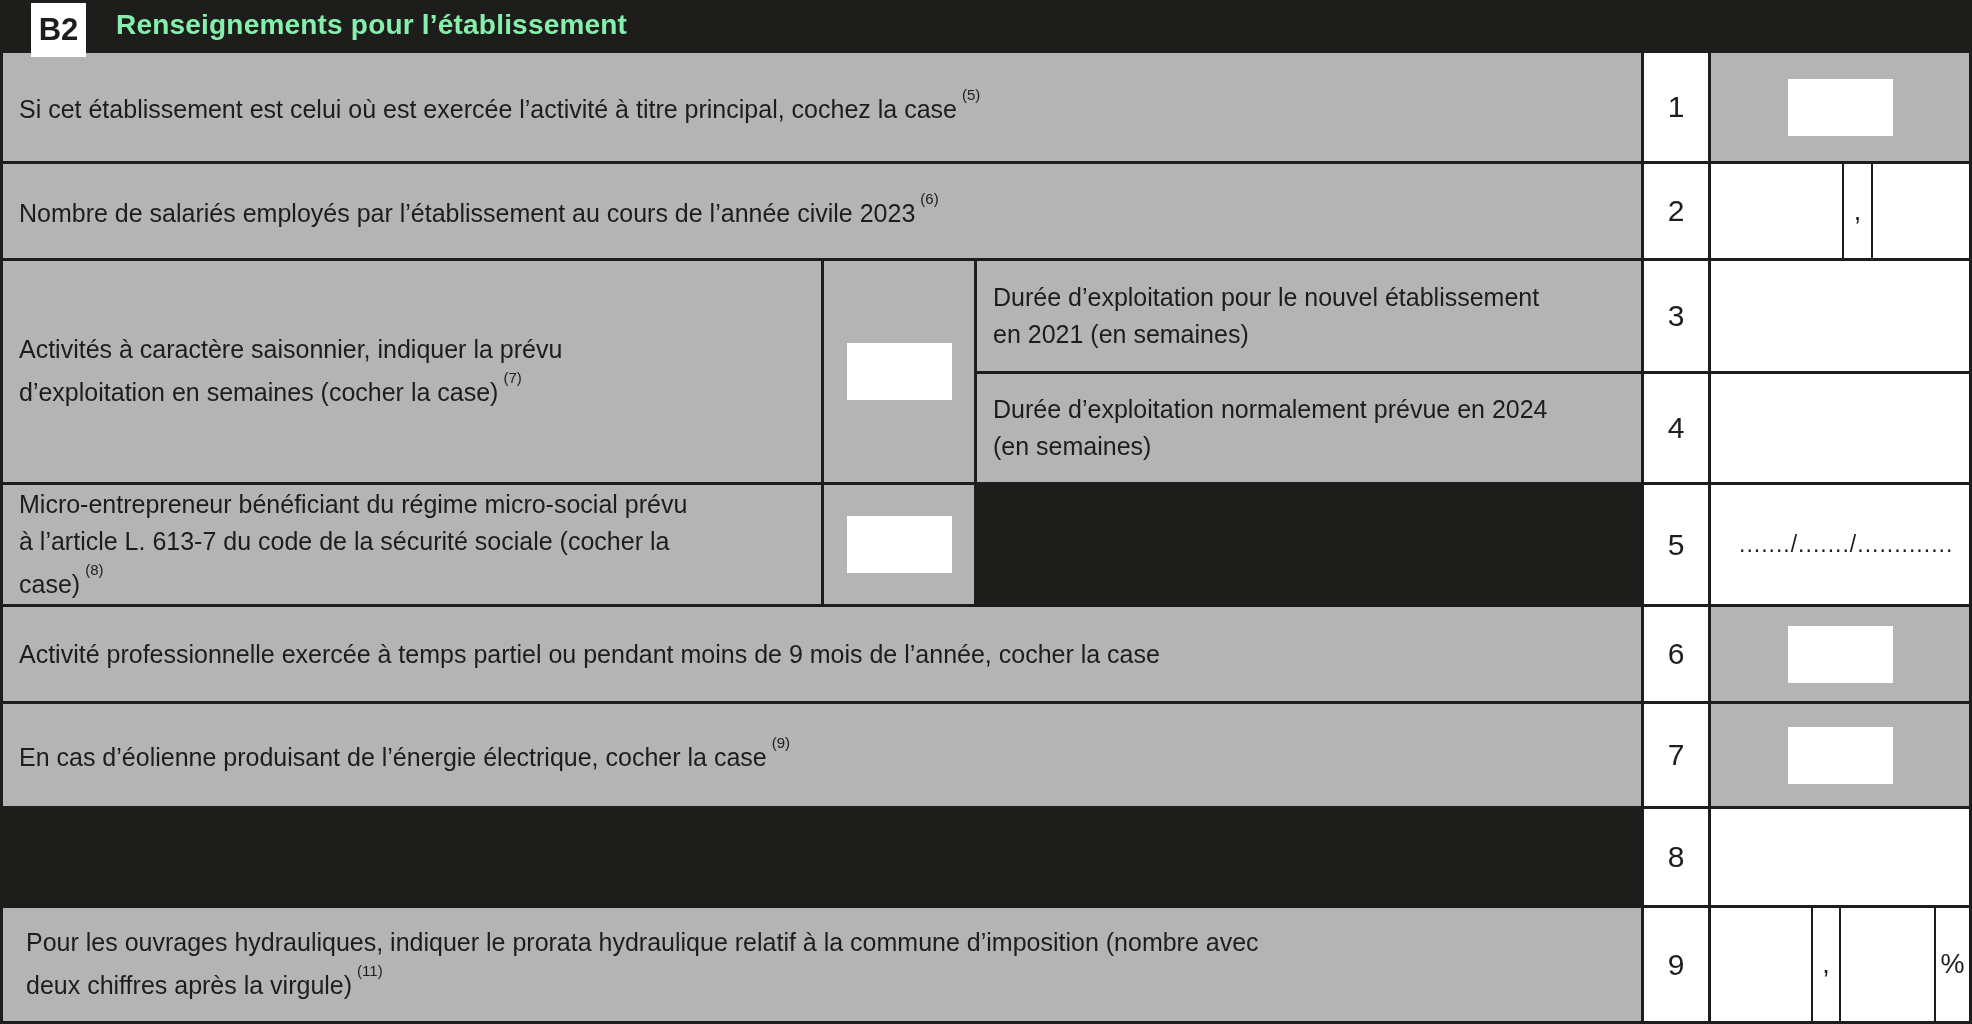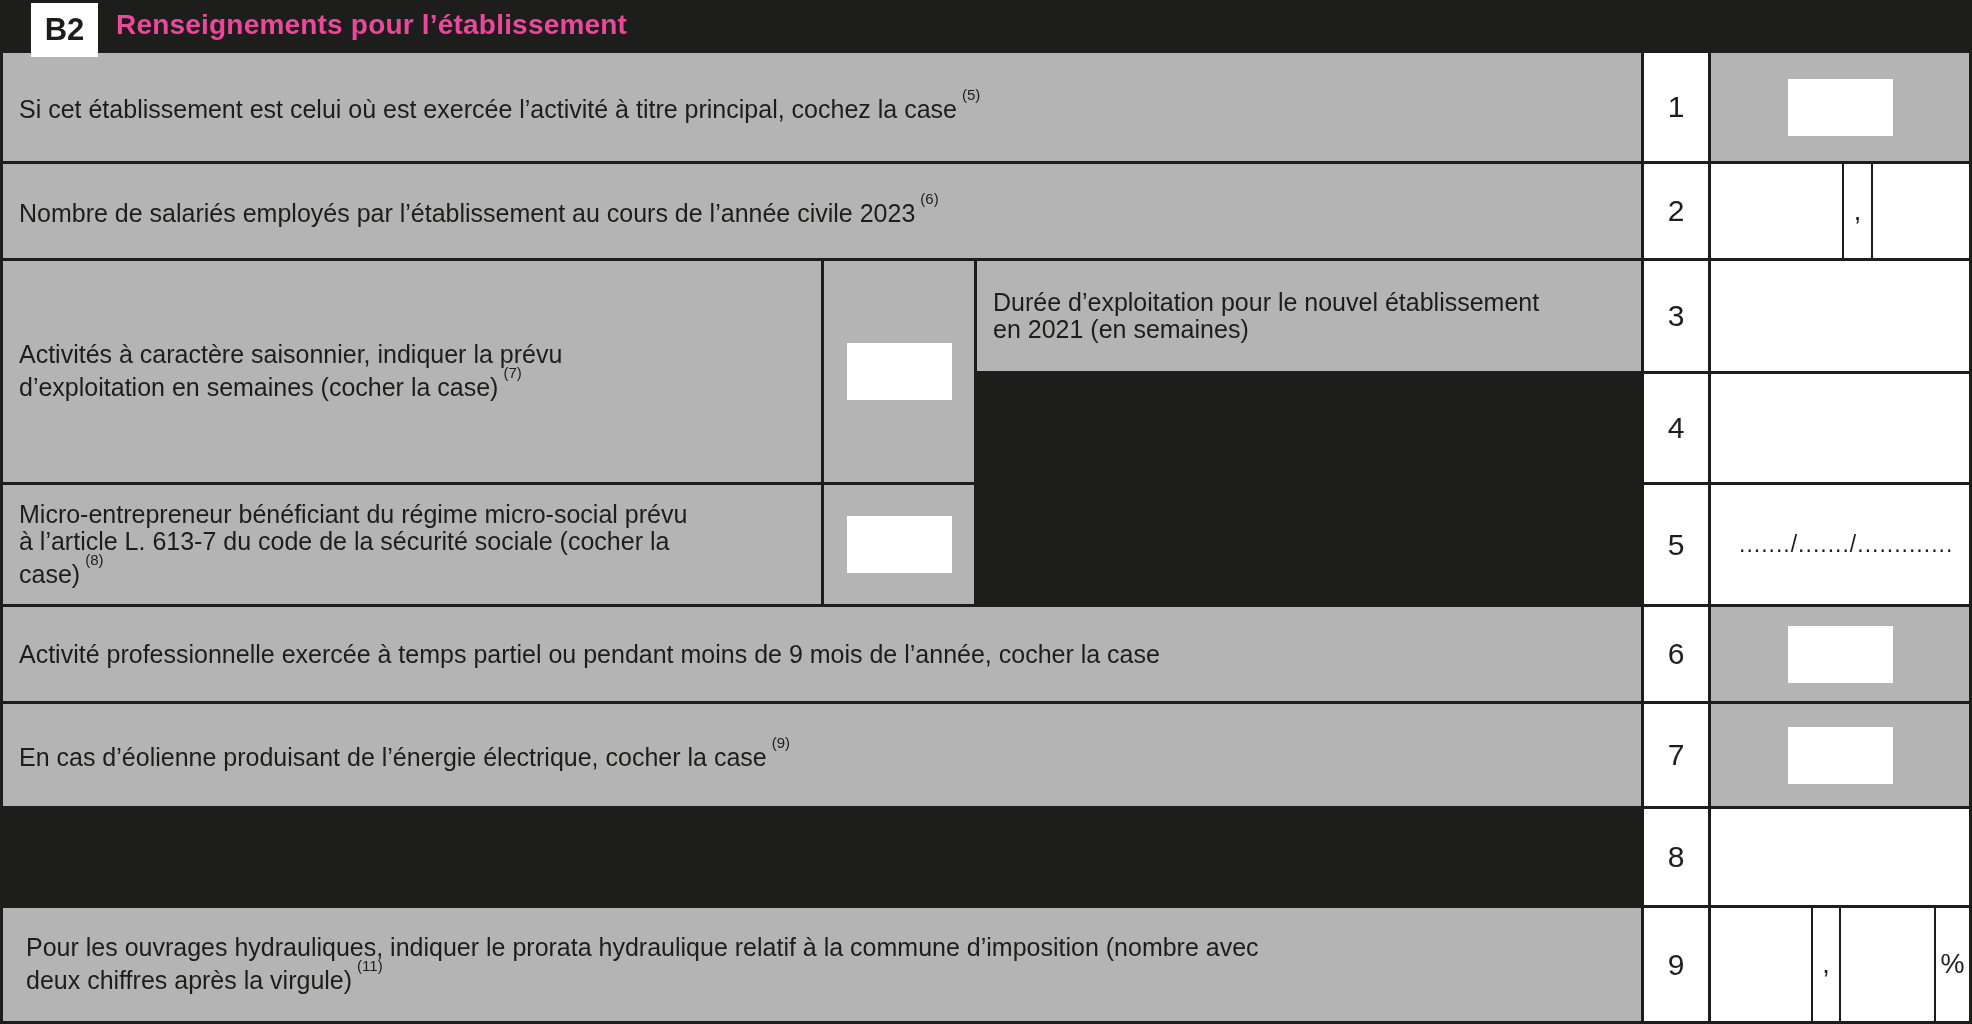--- a/index.html
+++ b/index.html
@@ -10,43 +10,43 @@
     background: #1d1d1b;
   }
   .page { width: 1972px; height: 1024px; position: relative; background: #1d1d1b; }
 
   
   .hdr {
     position: relative; height: 50px; background: #1d1d1b;
     display: flex; align-items: center;
   }
   .code-box {
-    position: absolute; left: 31px; top: 3px; width: 67px; height: 54px;
+    position: absolute; left: 31px; top: 3px; width: 55px; height: 54px;
     background: #ffffff; z-index: 2;
     display: flex; align-items: center; justify-content: center;
     font-size: 31px; font-weight: 700; color: #1d1d1b;
   }
   .hdr-title {
     position: absolute; left: 116px; top: 0; height: 50px;
     display: flex; align-items: center;
-    color: #ec4899; font-size: 28px; font-weight: 600; letter-spacing: 0.2px;
+    color: #86efac; font-size: 28px; font-weight: 600; letter-spacing: 0.2px;
   }
 
   
   .t {
     display: grid;
     grid-template-columns: 818px 150px 664px 64px 1fr;
     grid-template-rows: 108px 94px 110px 108px 119px 94px 102px 96px 1fr;
     gap: 3px;
     background: #1d1d1b;
     padding: 3px;
     height: 974px;
   }
   .c { background: #b4b4b4; display: flex; align-items: center; }
-  .lbl { padding: 4px 20px 4px 16px; font-size: 25px; line-height: 27px; }
+  .lbl { padding: 4px 20px 4px 16px; font-size: 25px; line-height: 37px; }
   .lbl p { max-width: 1600px; }
   .lbl.narrow p { max-width: 680px; }
   .lbl.mid p { max-width: 560px; }
   .lbl.wrap9 p { max-width: 1270px; margin-left: 7px; }
   sup { font-size: 15px; position: relative; top: -9px; margin-left: 5px; letter-spacing: 0; }
   .num { background: #ffffff; justify-content: center; font-size: 30px; }
   .white { background: #ffffff; }
   .center { justify-content: center; }
   .chk { width: 105px; height: 57px; background: #ffffff; }
 
@@ -100,20 +100,23 @@
     <div class="c center" style="grid-column:2;grid-row:3/5">
       <div class="chk"></div>
     </div>
 
     <div class="c lbl mid" style="grid-column:3;grid-row:3">
       <p><span>Durée d’exploitation pour le nouvel établissement en 2021 (en semaines)</span></p>
     </div>
     <div class="c num" style="grid-column:4;grid-row:3">3</div>
     <div class="c white" style="grid-column:5;grid-row:3"></div>
 
+    <div class="c lbl mid" style="grid-column:3;grid-row:4">
+      <p><span>Durée d’exploitation normalement prévue en 2024 (en semaines)</span></p>
+    </div>
     <div class="c num" style="grid-column:4;grid-row:4">4</div>
     <div class="c white" style="grid-column:5;grid-row:4"></div>
 
     <div class="c lbl narrow" style="grid-column:1;grid-row:5">
       <p><span>Micro-entrepreneur bénéficiant du régime micro-social prévu à l’article L. 613-7 du code de la sécurité sociale (cocher la case)</span><sup>(8)</sup></p>
     </div>
     <div class="c center" style="grid-column:2;grid-row:5">
       <div class="chk"></div>
     </div>
     <div class="c num" style="grid-column:4;grid-row:5">5</div>

